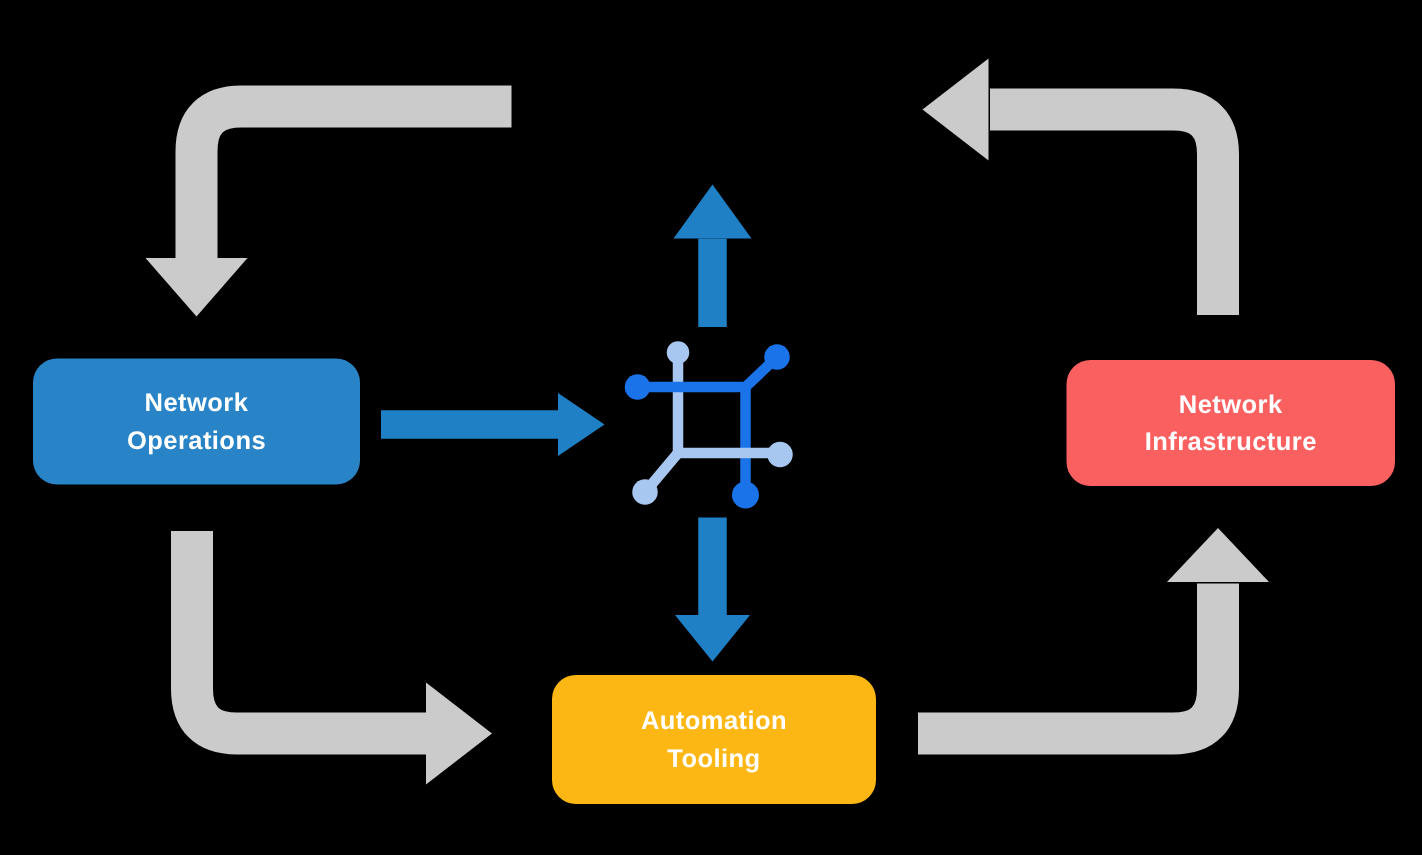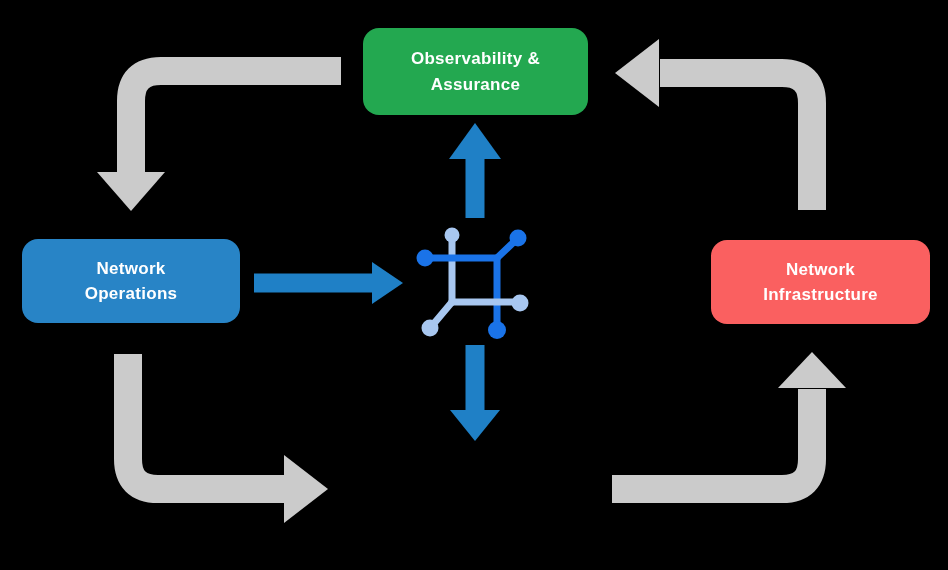--- a/index.html
+++ b/index.html
@@ -148,29 +148,29 @@
       <path class="icon-dark-line" d="M 497 258 V 330"></path>
       <circle class="icon-dark-node" cx="425" cy="258" r="8.5"></circle>
       <circle class="icon-dark-node" cx="518" cy="238" r="8.5"></circle>
       <circle class="icon-dark-node" cx="497" cy="330" r="9"></circle>
 
       <path class="icon-light-line" d="M 452 302 H 516"></path>
       <circle class="icon-light-node" cx="520" cy="303" r="8.5"></circle>
     </g>
   </svg>
 
-  <div class="box" id="box-observability">
-    <span class="label">Observability &amp;
-Assurance</span>
-  </div>
 
   <div class="box" id="box-operations">
     <span class="label">Network
 Operations</span>
   </div>
 
   <div class="box" id="box-infrastructure">
     <span class="label">Network
 Infrastructure</span>
   </div>
 
+  <div class="box" id="box-automation">
+    <span class="label">Automation
+Tooling</span>
+  </div>
 
 </div>
 
 </body></html>

